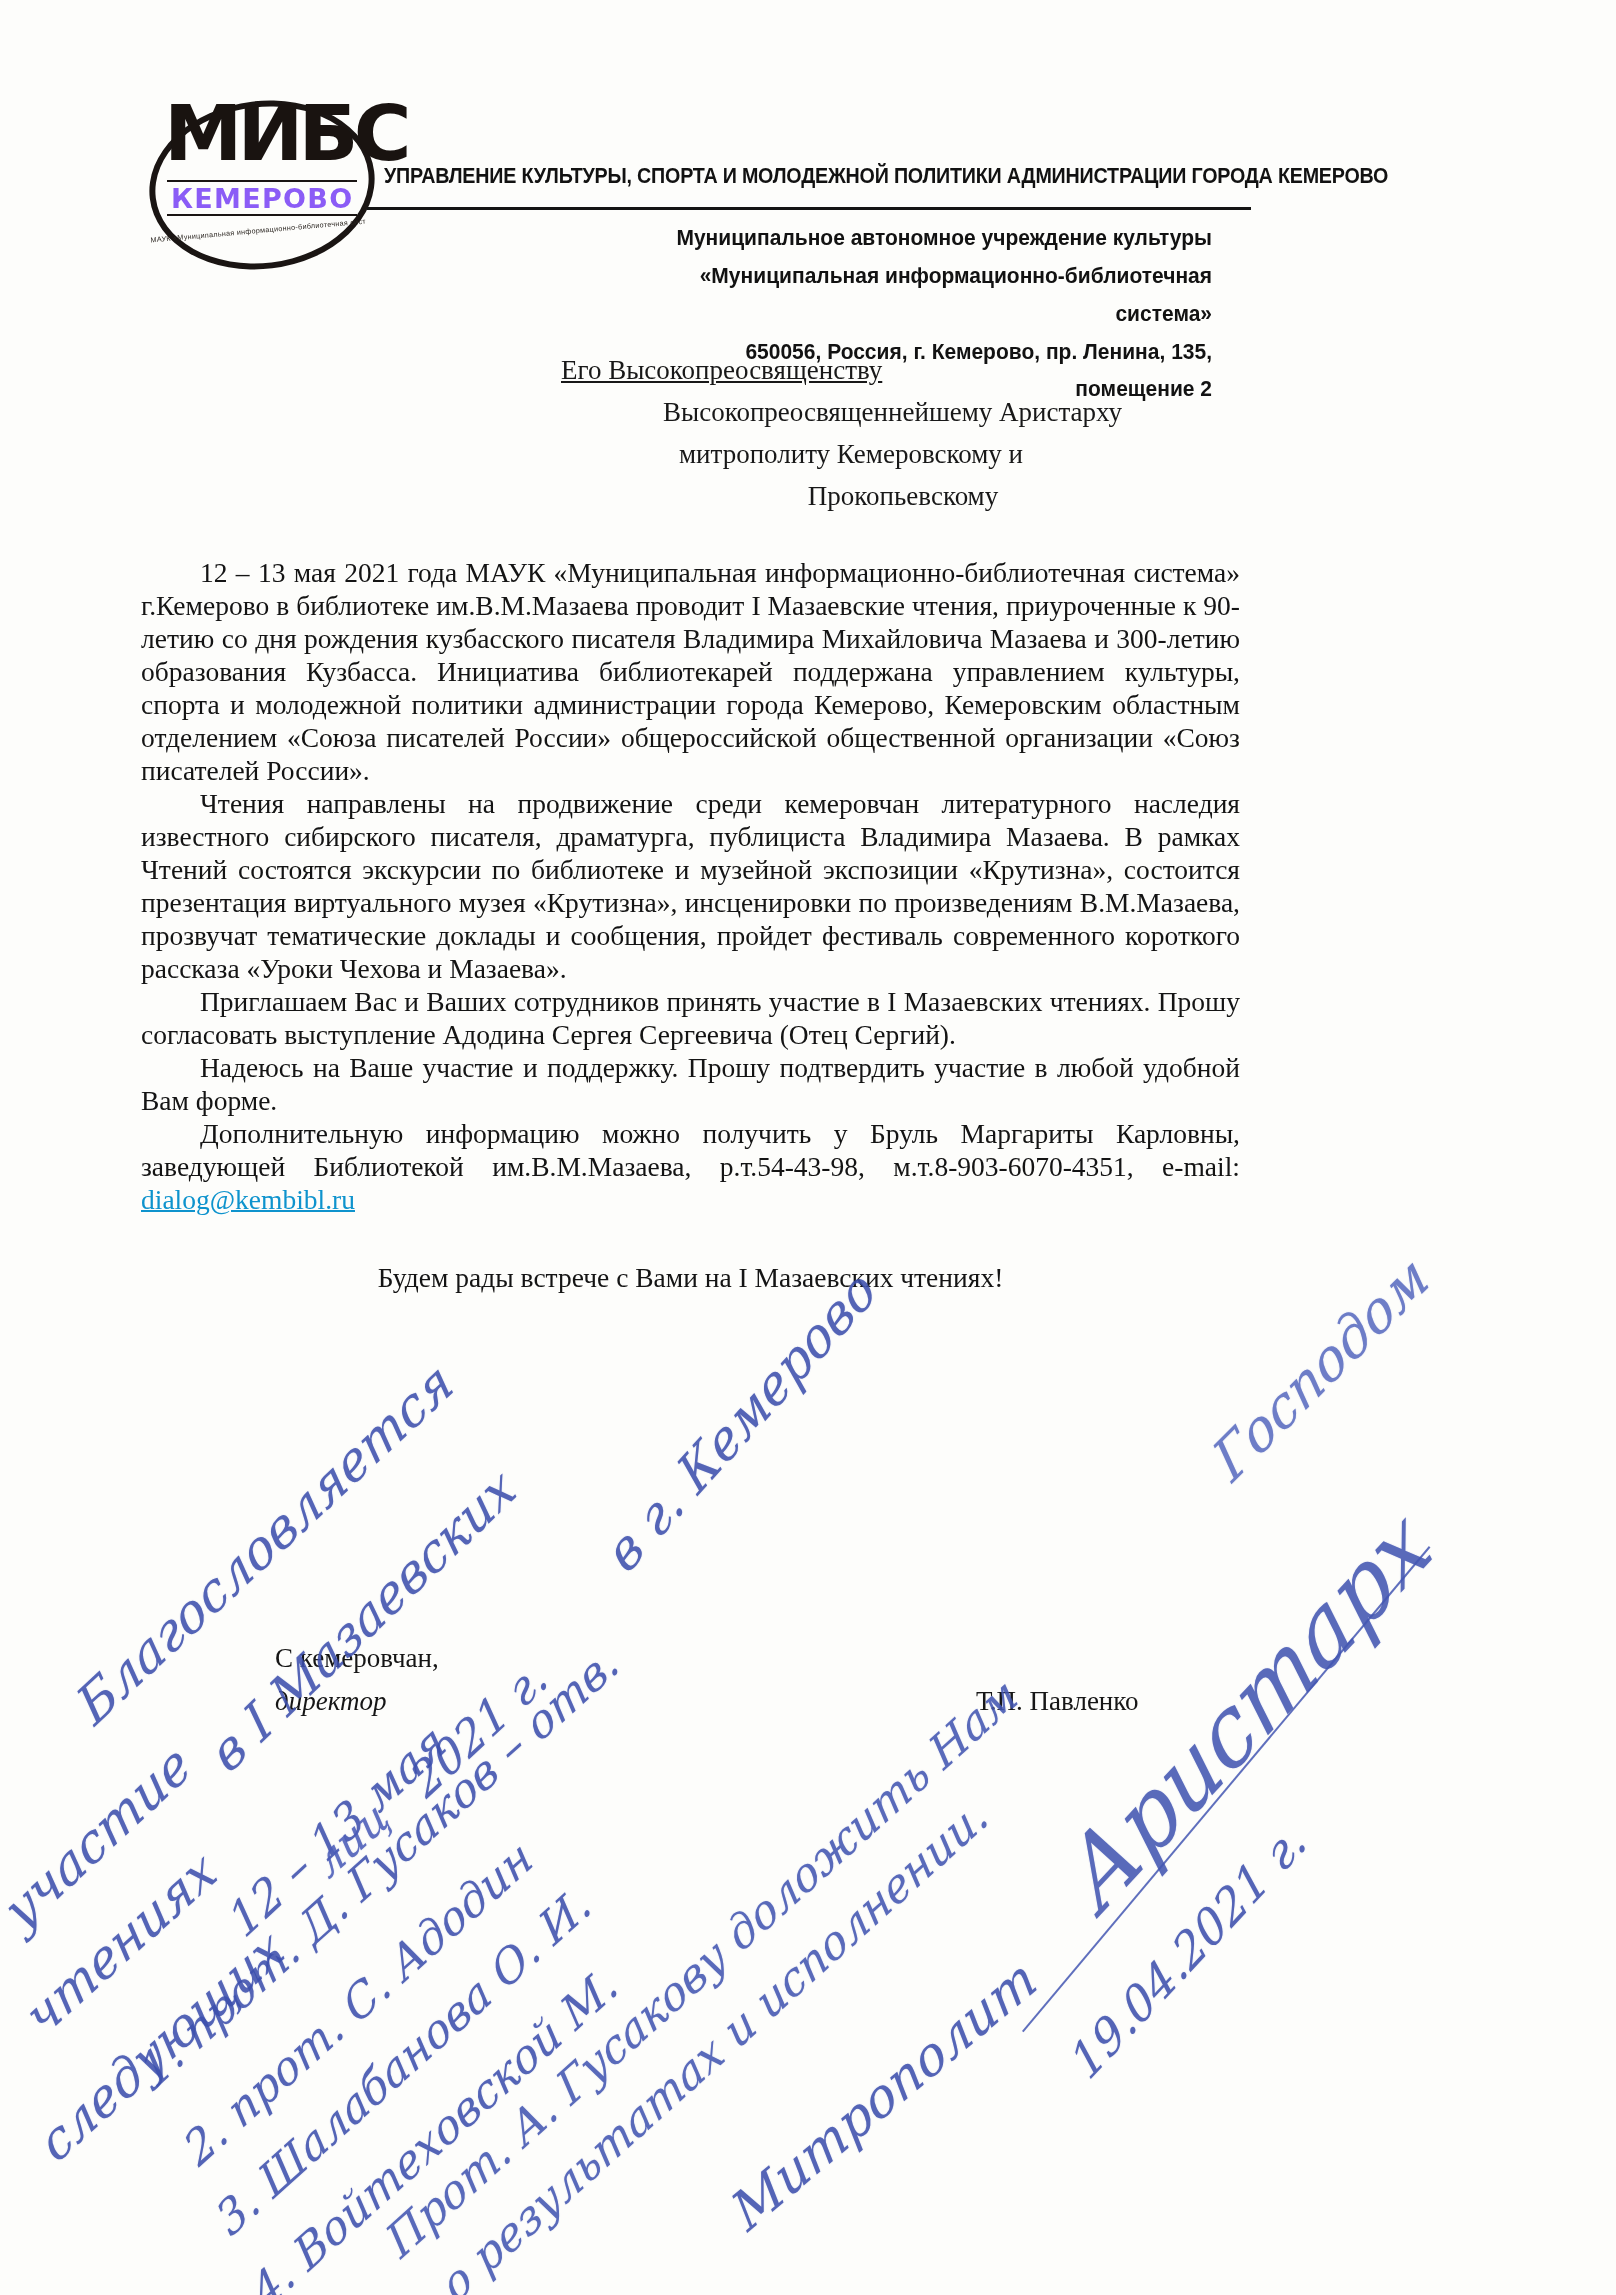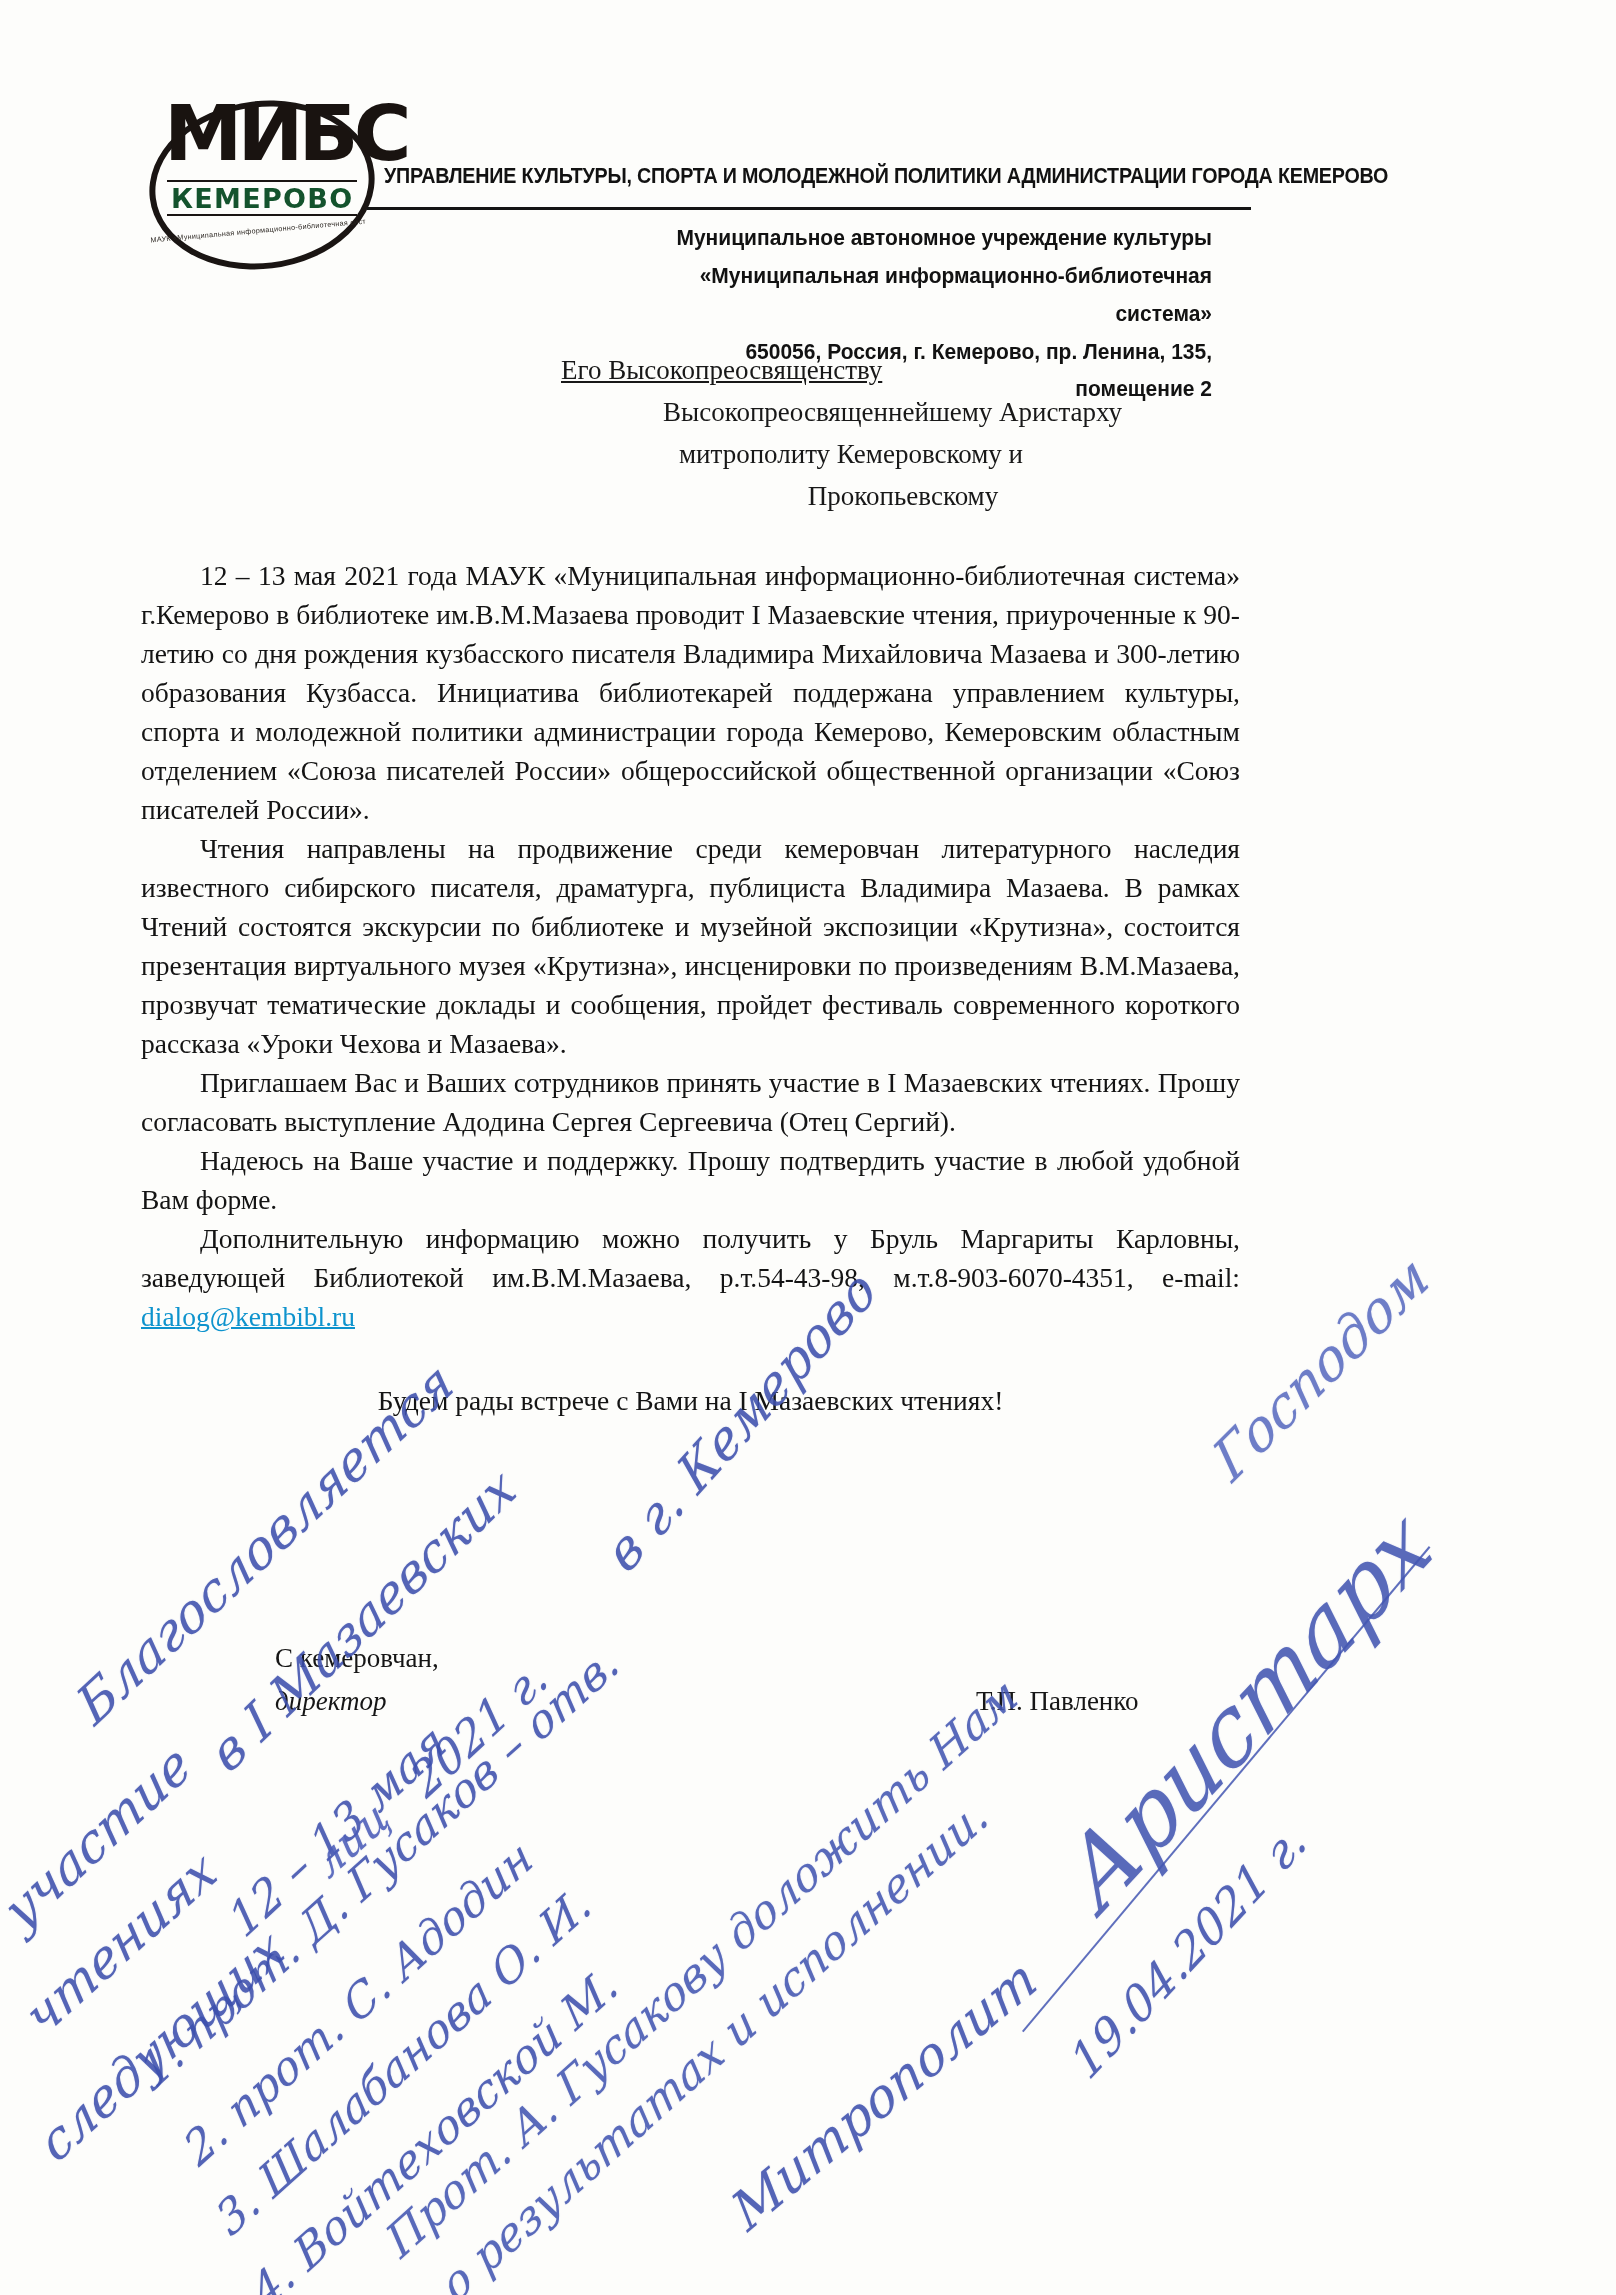--- a/index.html
+++ b/index.html
@@ -9,42 +9,42 @@
   
   .logo{position:absolute;left:146px;top:84px;width:226px;height:182px;}
   .logo-ellipse{position:absolute;left:2.6px;top:17px;width:214px;height:156px;border:6.6px solid #1a1513;
                 border-radius:50%;transform:rotate(-7deg);}
   .logo-acronym{position:absolute;left:18.4px;top:5.2px;font-family:"DejaVu Sans",sans-serif;font-weight:900;
                 font-size:73px;letter-spacing:-4.6px;transform:scale(1.08,1.05);transform-origin:0 0;
                 color:#191310;white-space:nowrap;}
   .logo-stripes{position:absolute;left:131px;top:98px;width:77px;height:30px;
                 background:repeating-linear-gradient(#1a1513 0 2.6px,transparent 2.6px 7.2px);}
   .logo-city{position:absolute;left:21px;top:96px;font-family:"DejaVu Sans",sans-serif;font-weight:900;
-             font-size:27px;letter-spacing:1.3px;color:#14532d;background:#fdfdfb;padding:0.7px 3.9px;
+             font-size:27px;letter-spacing:1.3px;color:#8b5cf6;background:#fdfdfb;padding:0.7px 3.9px;
              border-top:2.6px solid #1a1513;border-bottom:2.6px solid #1a1513;white-space:nowrap;}
   .logo-micro{position:absolute;left:3.9px;top:142px;width:216px;font-family:"Liberation Sans",sans-serif;
               font-size:7.2px;letter-spacing:0.3px;color:#2c2722;transform:rotate(-5deg);text-align:center;
               white-space:nowrap;overflow:hidden;}
   .lh-dept{position:absolute;left:384px;top:163px;width:872px;font-family:"Liberation Sans",sans-serif;
            font-weight:bold;font-size:19.7px;letter-spacing:-0.2px;color:#121212;white-space:nowrap;
            transform:scale(1,1.12);transform-origin:0 0;}
   .lh-rule{position:absolute;left:367px;top:207px;width:884px;height:3.3px;background:#141414;}
   .lh-org{position:absolute;left:626px;top:219px;width:586px;text-align:right;
           font-family:"Liberation Sans",sans-serif;font-weight:bold;font-size:21px;line-height:36px;
           color:#121212;transform:scale(1,1.05);transform-origin:100% 0;}
 
   
   .recipient{position:absolute;left:561px;top:349px;font-size:27px;line-height:42px;color:#181818;}
   .recipient .r1{padding-left:0;text-decoration:underline;}
   .recipient .r2{padding-left:102px;}
   .recipient .r3{padding-left:118px;}
   .recipient .r4{padding-left:123px;text-align:center;}
 
   
-  .body{position:absolute;left:141px;top:556px;width:1099px;font-size:27.5px;line-height:39px;
+  .body{position:absolute;left:141px;top:556px;width:1099px;font-size:27.5px;line-height:33px;
         text-align:justify;color:#141414;}
   .bp{margin:0;text-indent:59px;}
   .link{color:#0e93cd;text-decoration:underline;text-decoration-thickness:2px;cursor:pointer;}
   .closing{margin:45px 0 0 0;text-indent:0;text-align:center;}
 
   
   .so-respect{position:absolute;left:275px;top:1643px;font-size:27px;}
   .so-position{position:absolute;left:275px;top:1686px;font-size:27px;font-style:italic;}
   .so-name{position:absolute;left:976px;top:1686px;font-size:27px;}
 

